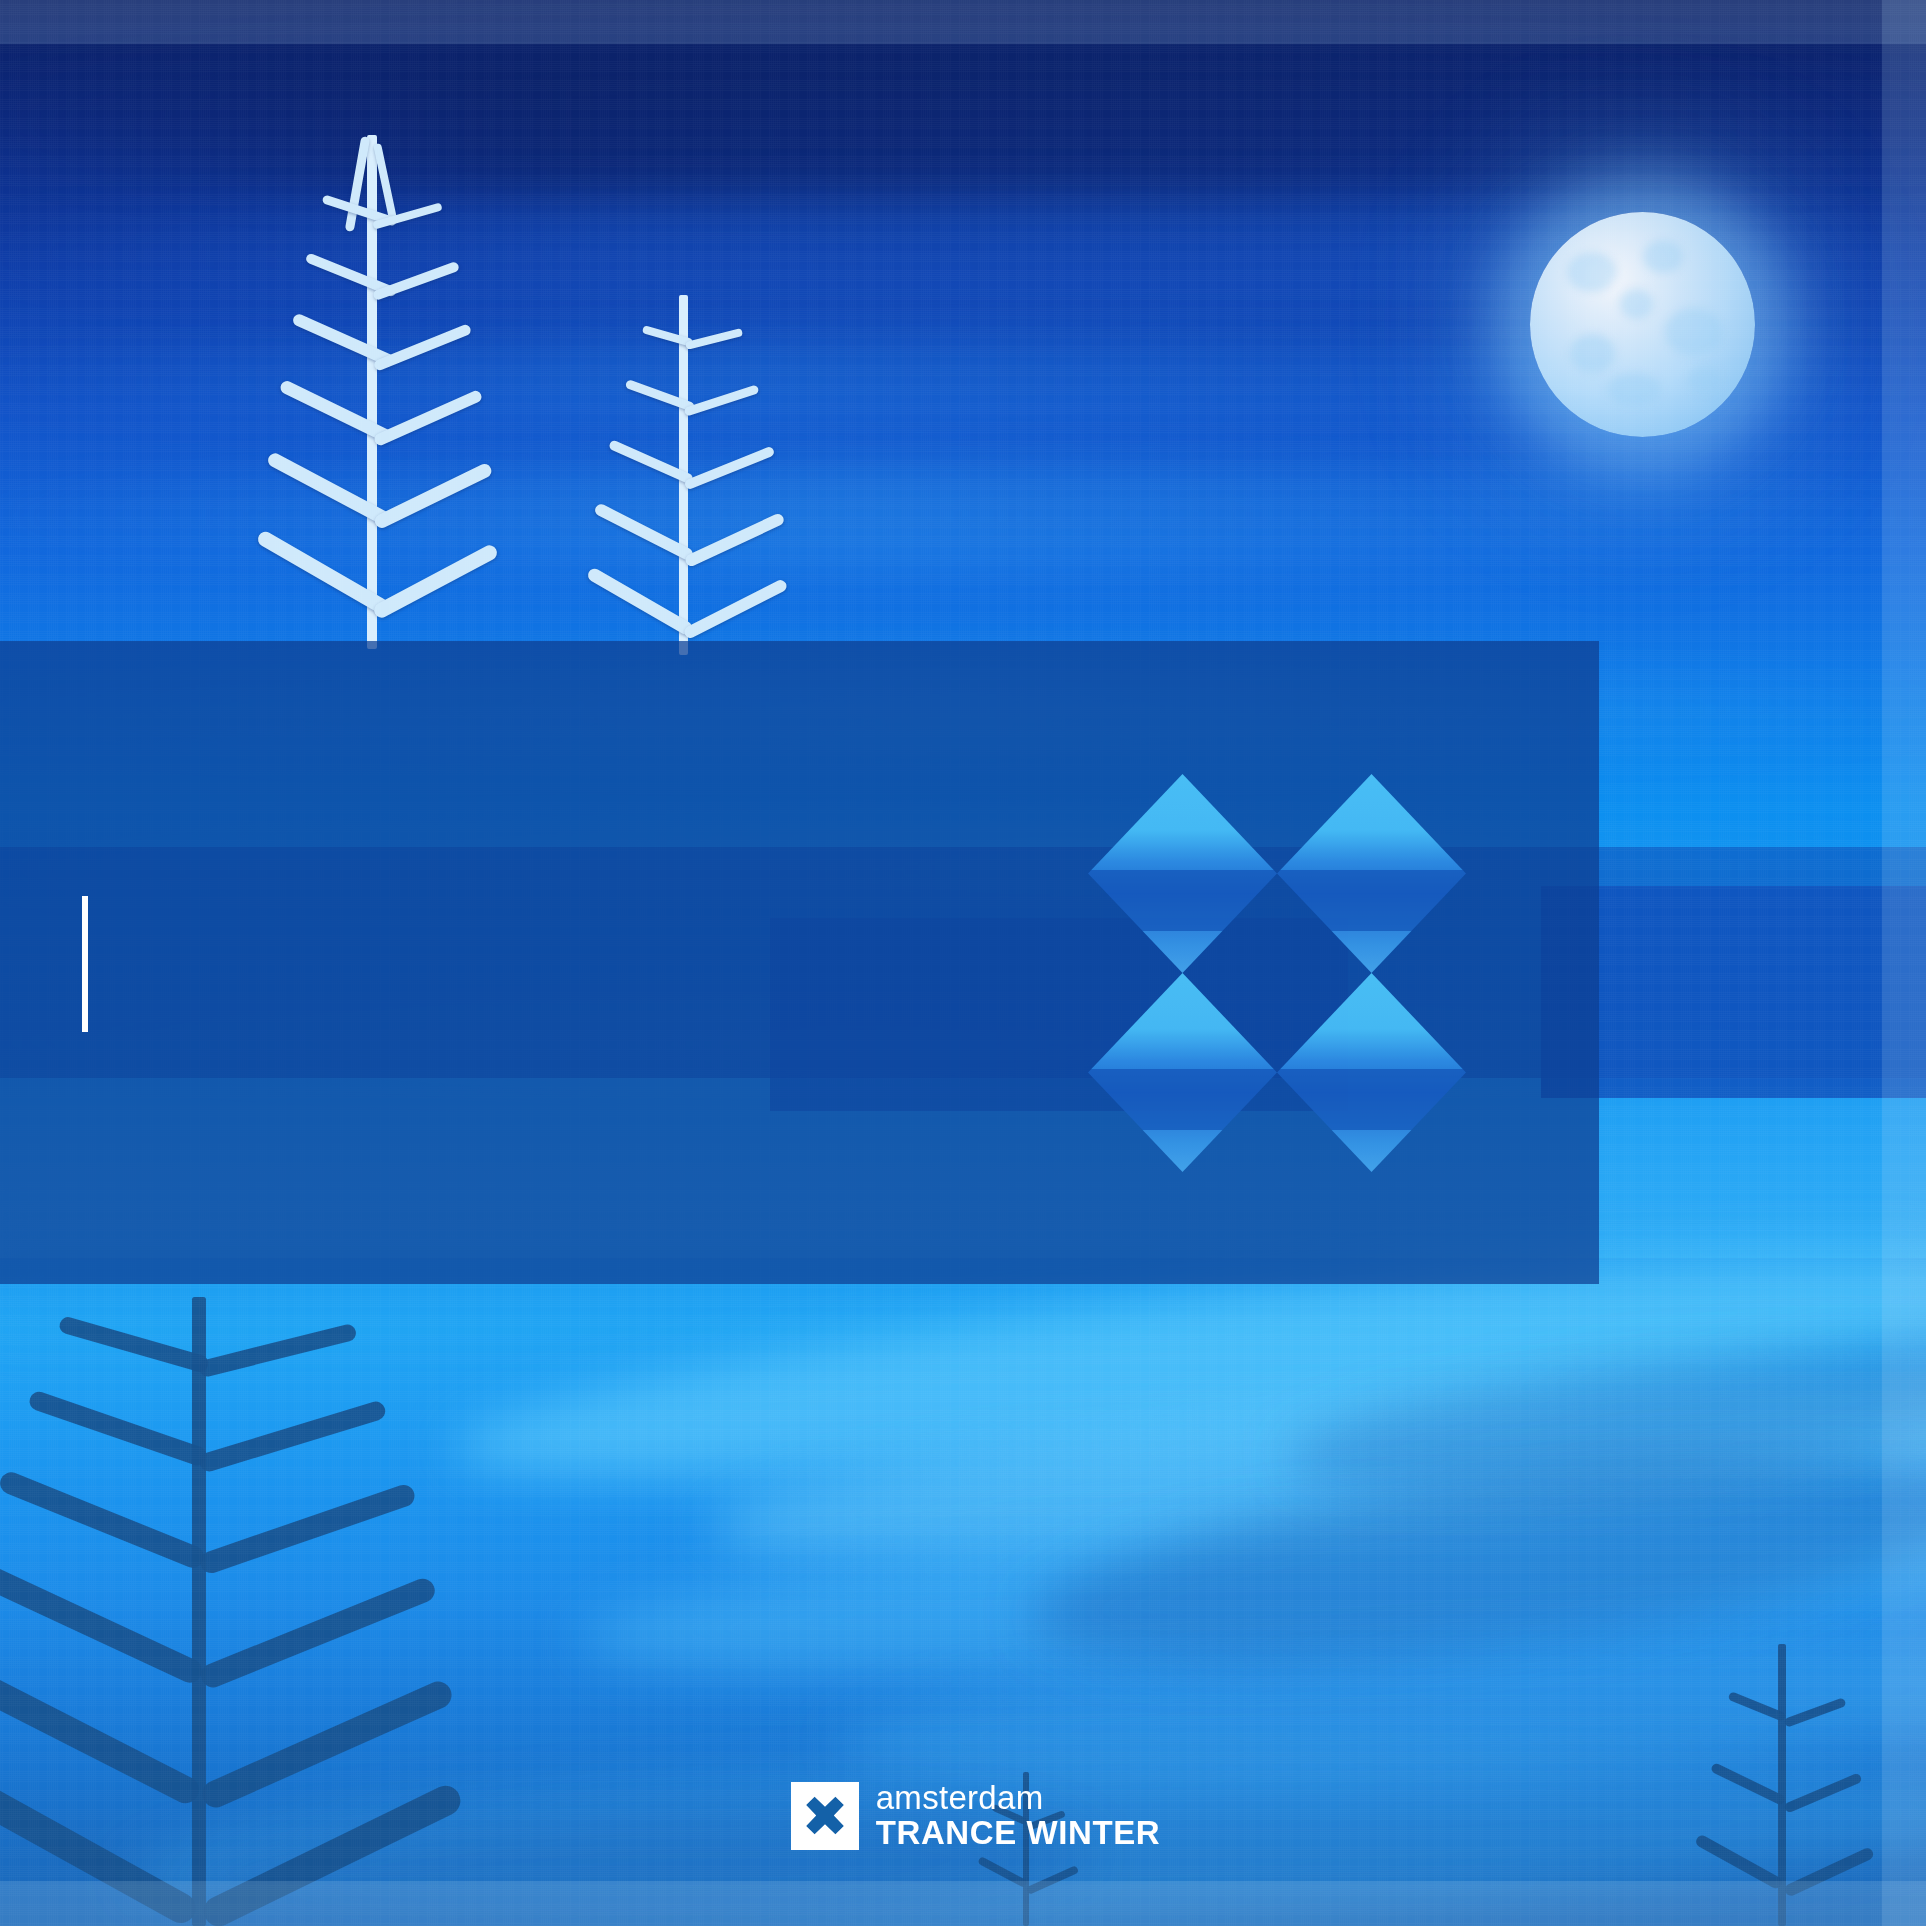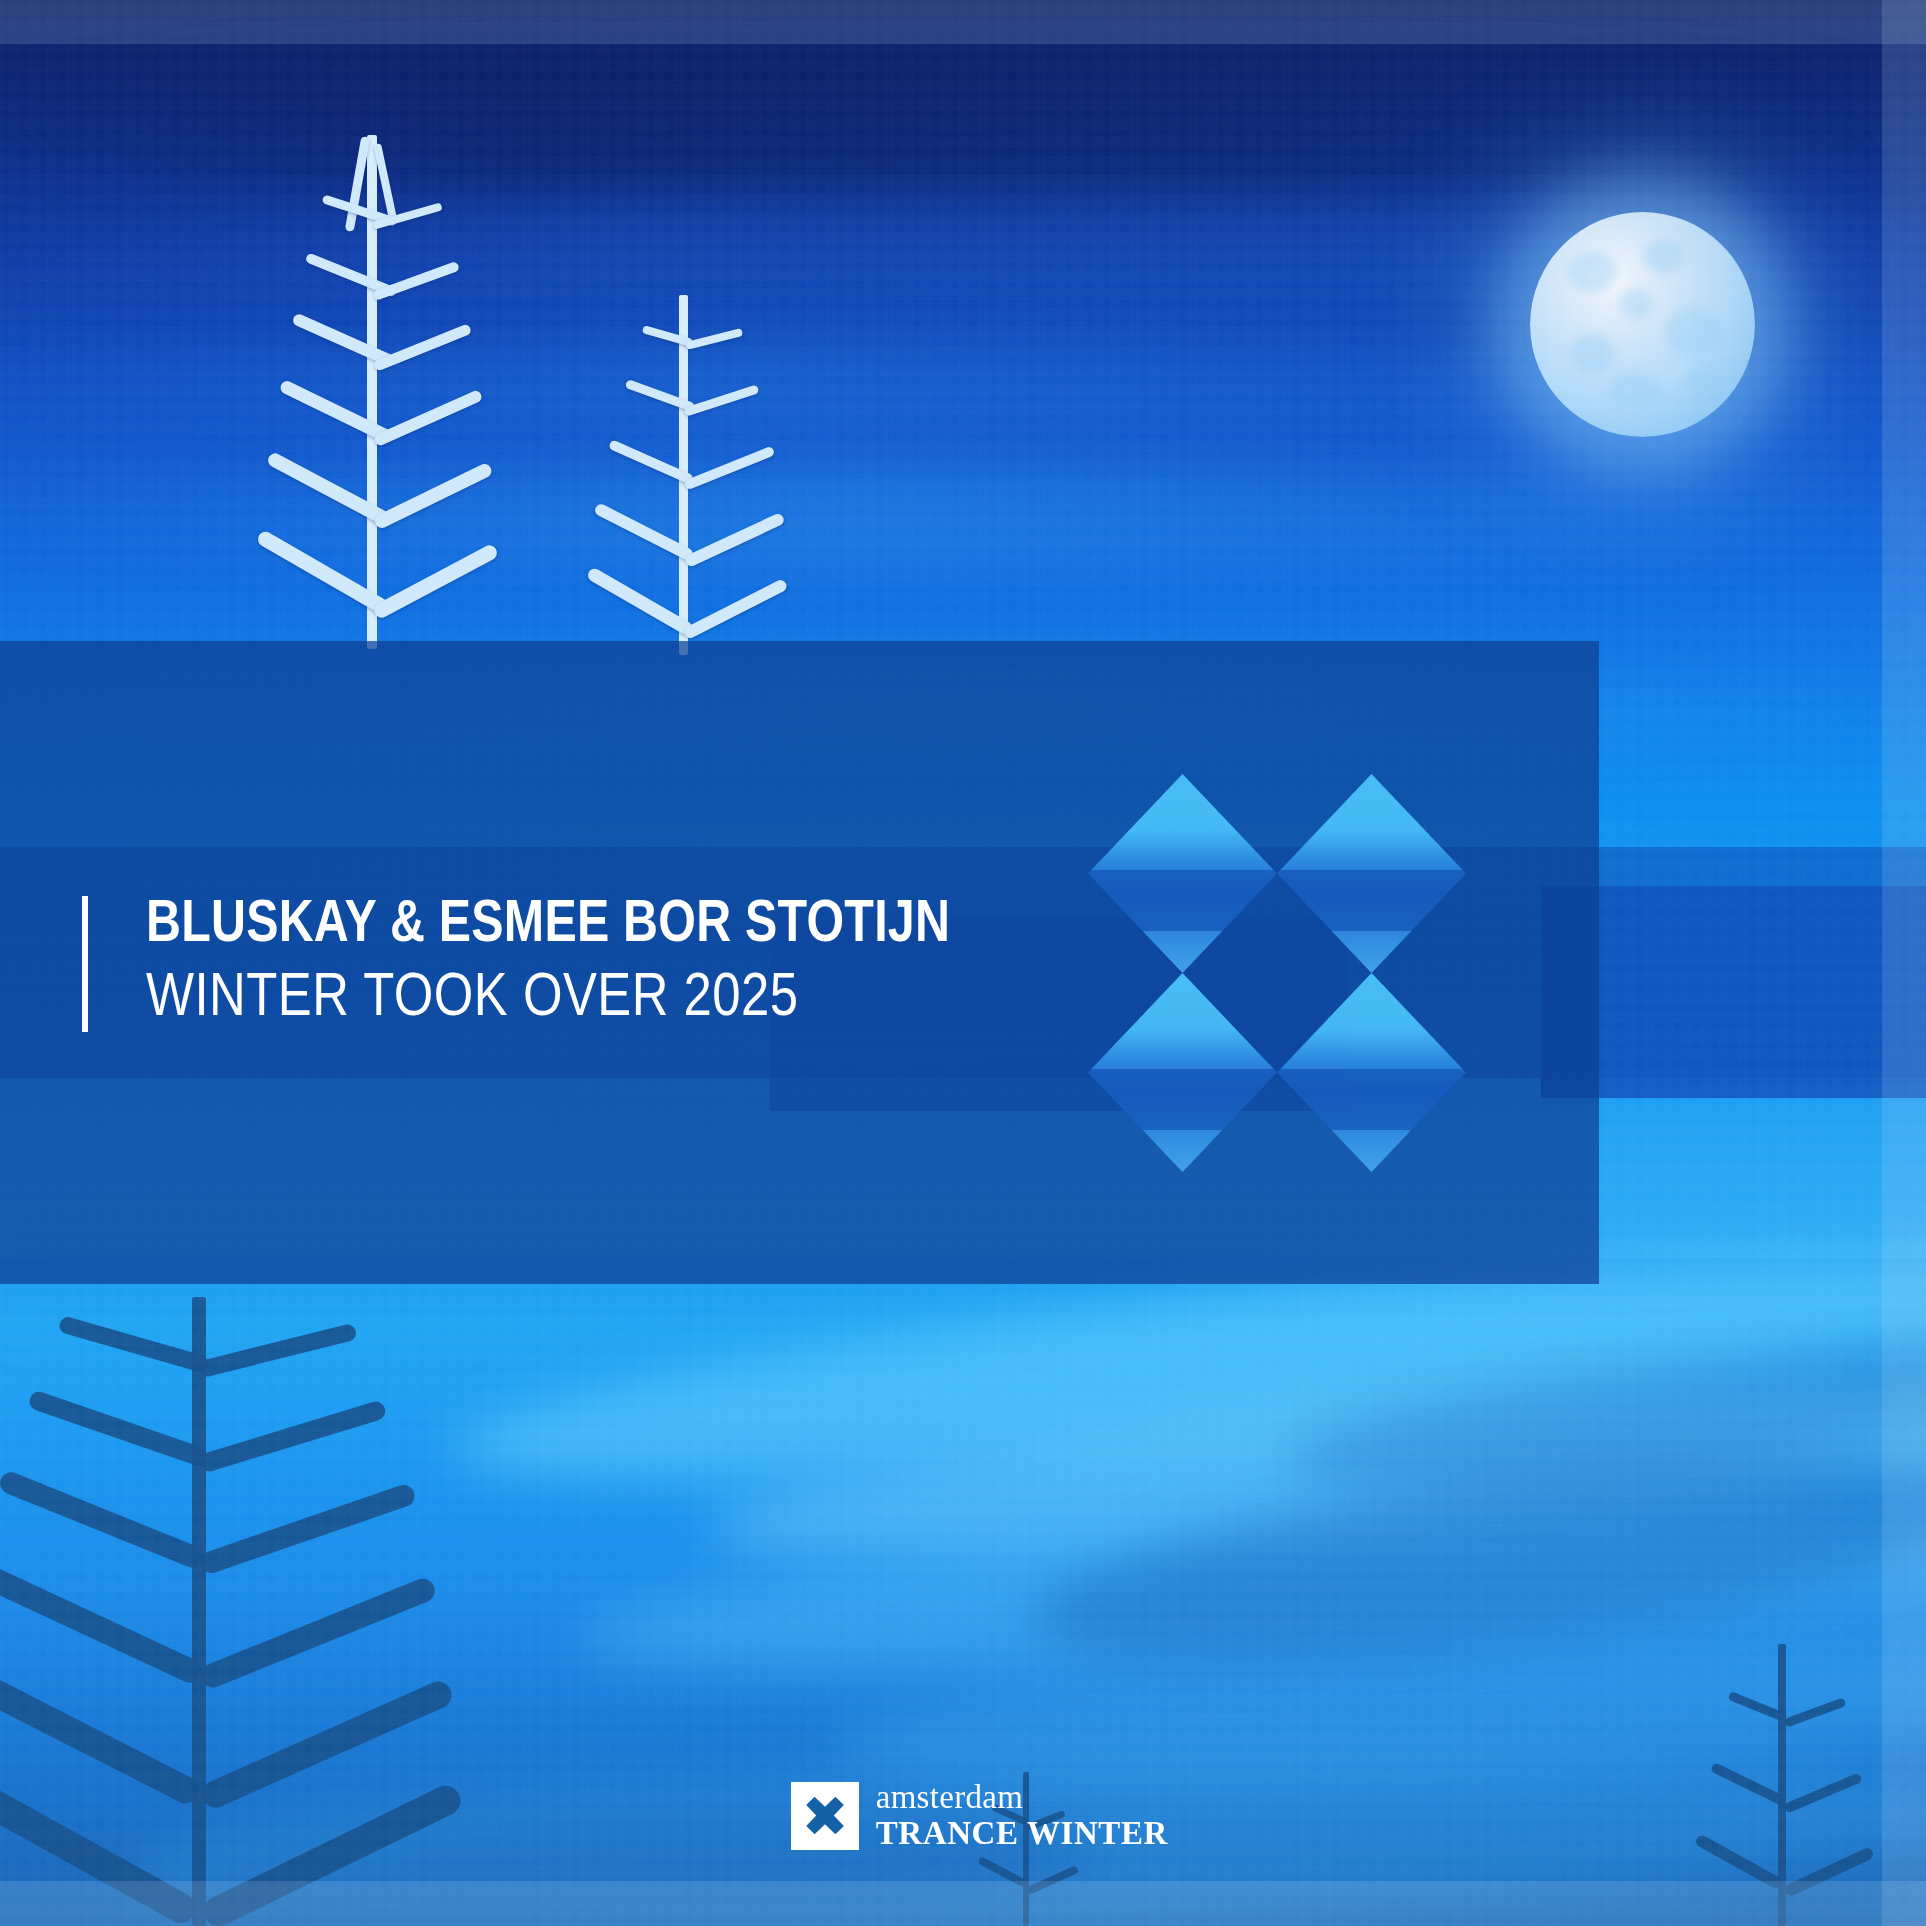--- a/index.html
+++ b/index.html
@@ -156,21 +156,21 @@
   .q-bl .fill{top:-199px;}
   .q-br .fill{left:-189px;top:-199px;}
 
   
   #label-logo{position:absolute;left:791px;top:1780px;
               display:flex;align-items:center;gap:16.7px;}
   #logo-mark{width:68px;height:68px;background:#ffffff;
              display:flex;align-items:center;justify-content:center;flex:none;}
   #logo-mark .xsh{width:40px;height:40px;background:#1461a8;
              clip-path:polygon(50% 28%, 76% 3%, 97% 24%, 72% 50%, 97% 76%, 76% 97%, 50% 72%, 24% 97%, 3% 76%, 28% 50%, 3% 24%, 24% 3%);}
-  #logo-text{display:flex;flex-direction:column;justify-content:flex-start;font-family:Liberation Serif, serif;}
+  #logo-text{display:flex;flex-direction:column;justify-content:flex-start;}
   #logo-line1{color:#ffffff;font-size:33px;line-height:35px;font-weight:400;letter-spacing:0.3px;}
   #logo-line2{color:#ffffff;font-size:33px;line-height:36px;font-weight:700;letter-spacing:0.6px;}
 
   
   .frame{position:absolute;background:rgba(190,225,250,.17);pointer-events:none;}
   #frame-top{left:0;top:0;width:1926px;height:44px;}
   #frame-right{left:1882px;top:0;width:44px;height:1926px;}
   #frame-bottom{left:0;top:1881px;width:1926px;height:45px;}
 
   
@@ -286,24 +286,20 @@
       <span style="left:62px;top:104px;width:55px;height:8.3px;transform:rotate(-24deg);"></span>
     </div>
 
     <div id="grain"></div>
   </div>
 
   <div id="banner"></div>
 
   <div id="title-rule"></div>
 
-  <div id="title-block">
-    <div id="artist-name">BLUSKAY &amp; ESMEE BOR STOTIJN</div>
-    <div id="track-title">WINTER TOOK OVER 2025</div>
-  </div>
 
   <div id="x-emblem">
     <div class="quad q-tl">
       <div class="fill"></div>
       </div>
     <div class="quad q-tr">
       <div class="fill"></div>
       </div>
     <div class="quad q-bl">
       <div class="fill"></div>

